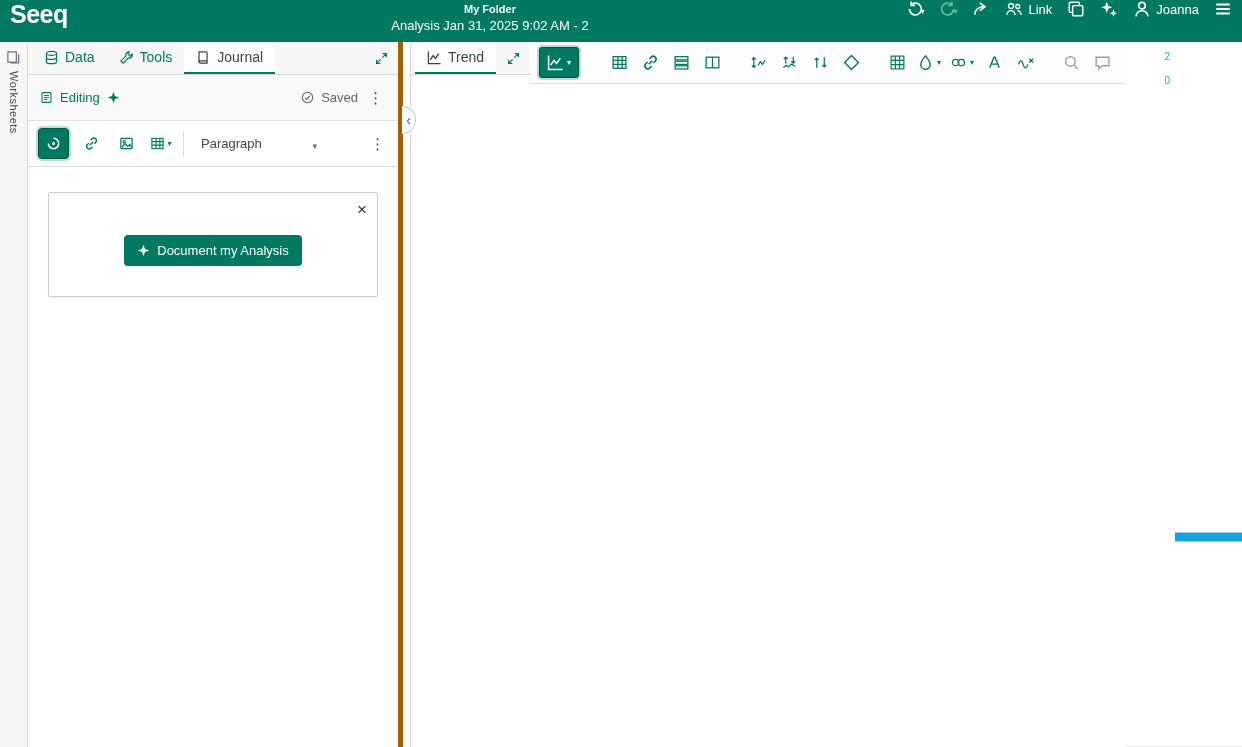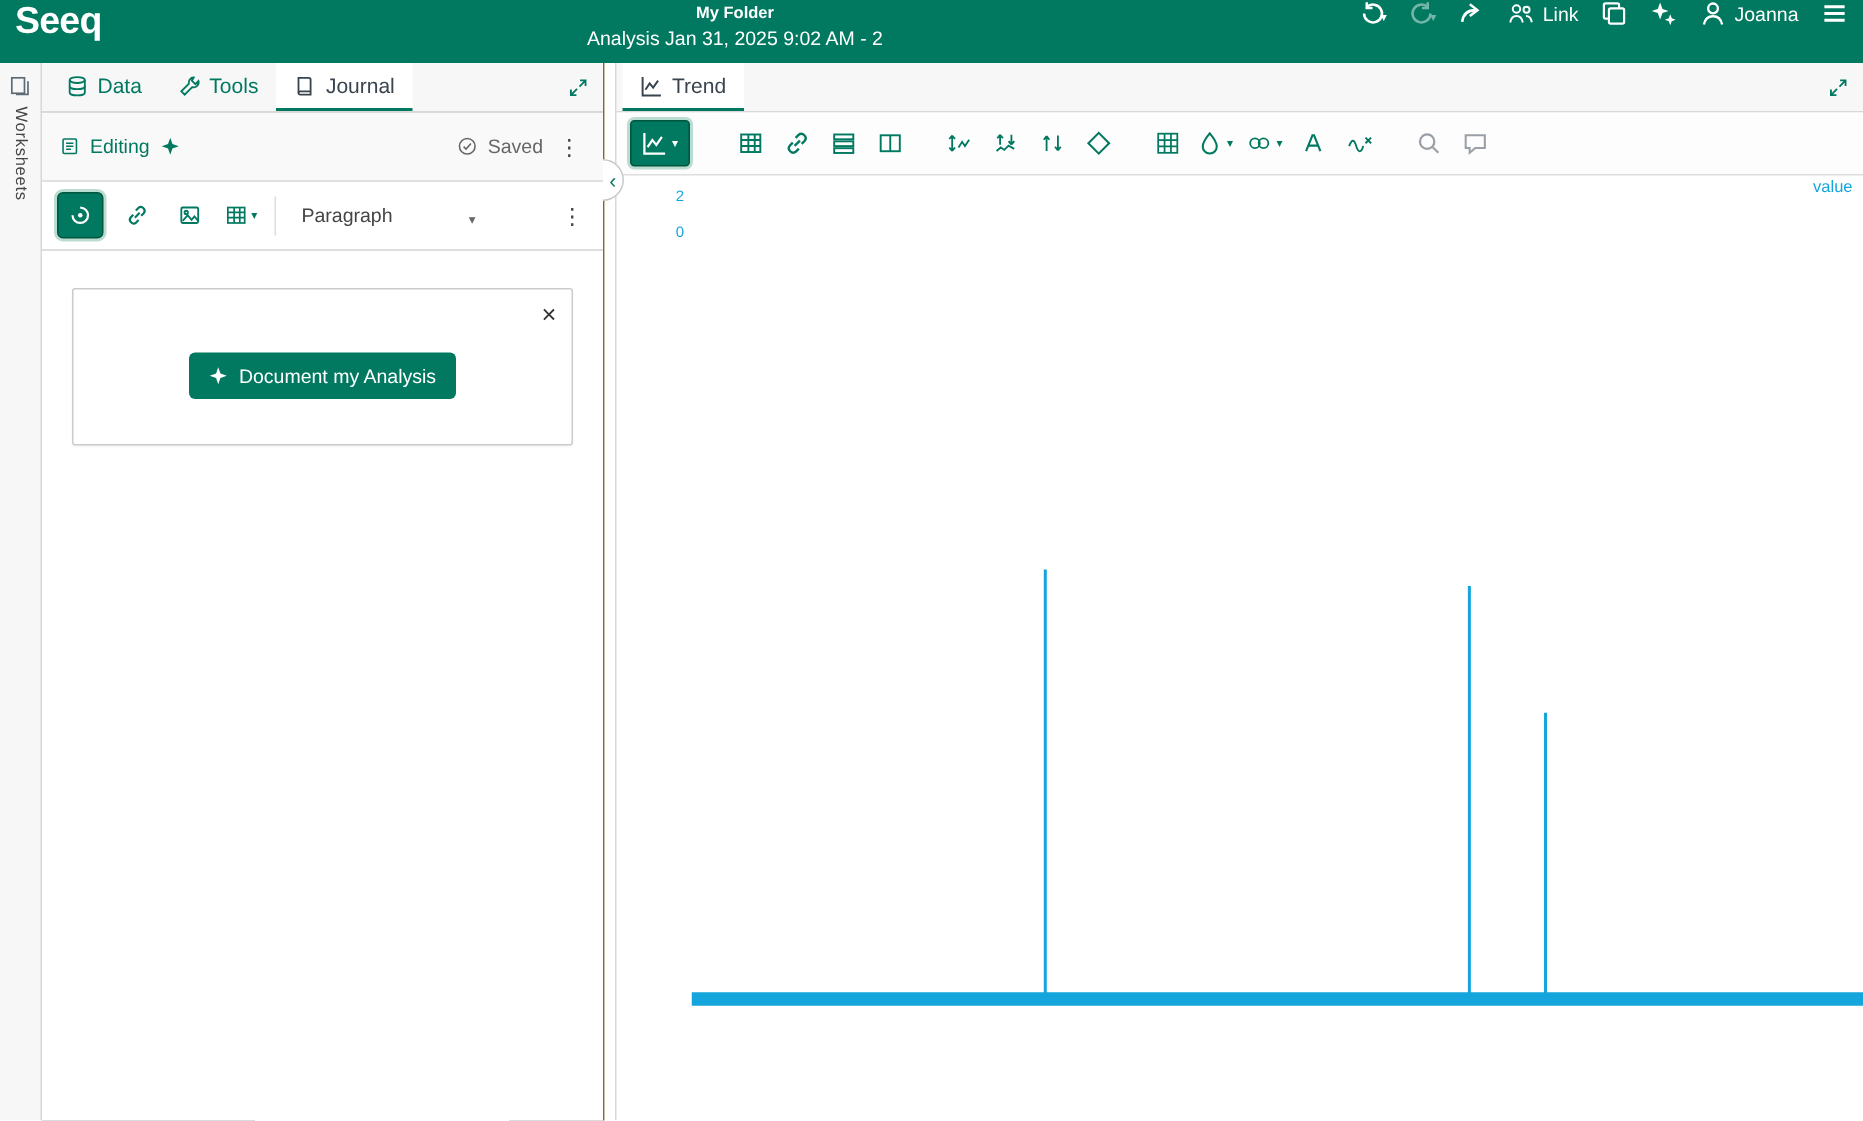--- a/index.html
+++ b/index.html
@@ -21,24 +21,24 @@
   .tb-caret { font-size:8px; margin-left:-9px; align-self:flex-end; padding-bottom:2px; }
   .dim { opacity:.45; }
   .tb-label { font-size:13px; }
 
   
   .main { flex:1; display:flex; min-height:0; }
   .ws-strip { flex:0 0 28px; background:#f7f7f7; border-right:1px solid #d8d8d8; display:flex; flex-direction:column; align-items:center; padding-top:8px; gap:6px; cursor:pointer; }
   .ws-strip .ic16 { color:#5d6b75; }
   .ws-label { writing-mode:vertical-rl; font-size:11px; color:#444; letter-spacing:.5px; }
 
-  .left-panel { flex:0 0 375px; display:flex; flex-direction:column; border-right:1px solid #a16207; background:#404040; min-height:0; }
+  .left-panel { flex:0 0 375px; display:flex; flex-direction:column; border-right:5px solid #a16207; background:#6d28d9; min-height:0; }
   .divider { flex:0 0 8px; background:#fff; position:relative; border-right:1px solid #d8d8d8; }
   .collapse-handle { position:absolute; left:-1px; top:64px; width:14px; height:28px; background:#fff; border:1px solid #c9c9c9; border-left:none; border-radius:0 14px 14px 0; color:var(--brand); display:flex; align-items:center; justify-content:center; font-size:14px; cursor:pointer; z-index:5; }
-  .right-panel { flex:1; display:flex; flex-direction:column; min-width:0; min-height:0; background:#fff; }
+  .right-panel { flex:1; display:flex; flex-direction:row; min-width:0; min-height:0; background:#fff; }
 
   
   .tabs-row { height:33px; flex:0 0 33px; background:#f7f7f7; border-bottom:1px solid #d8d8d8; display:flex; align-items:stretch; padding-left:4px; }
   .tabs { display:flex; align-items:stretch; }
   .tab { display:flex; align-items:center; gap:6px; padding:0 12px; font-size:14px; color:var(--brand); cursor:pointer; border-bottom:2px solid transparent; }
   .tab.active { background:#fff; color:#39444f; border-bottom:2px solid var(--brand); }
   .expand-btn { margin-left:auto; background:none; border:none; color:var(--brand); width:34px; display:flex; align-items:center; justify-content:center; cursor:pointer; }
   .ic { display:inline-block; }
   .ic svg { width:100%; height:100%; display:block; }
   .ic16 { width:15px; height:15px; }

